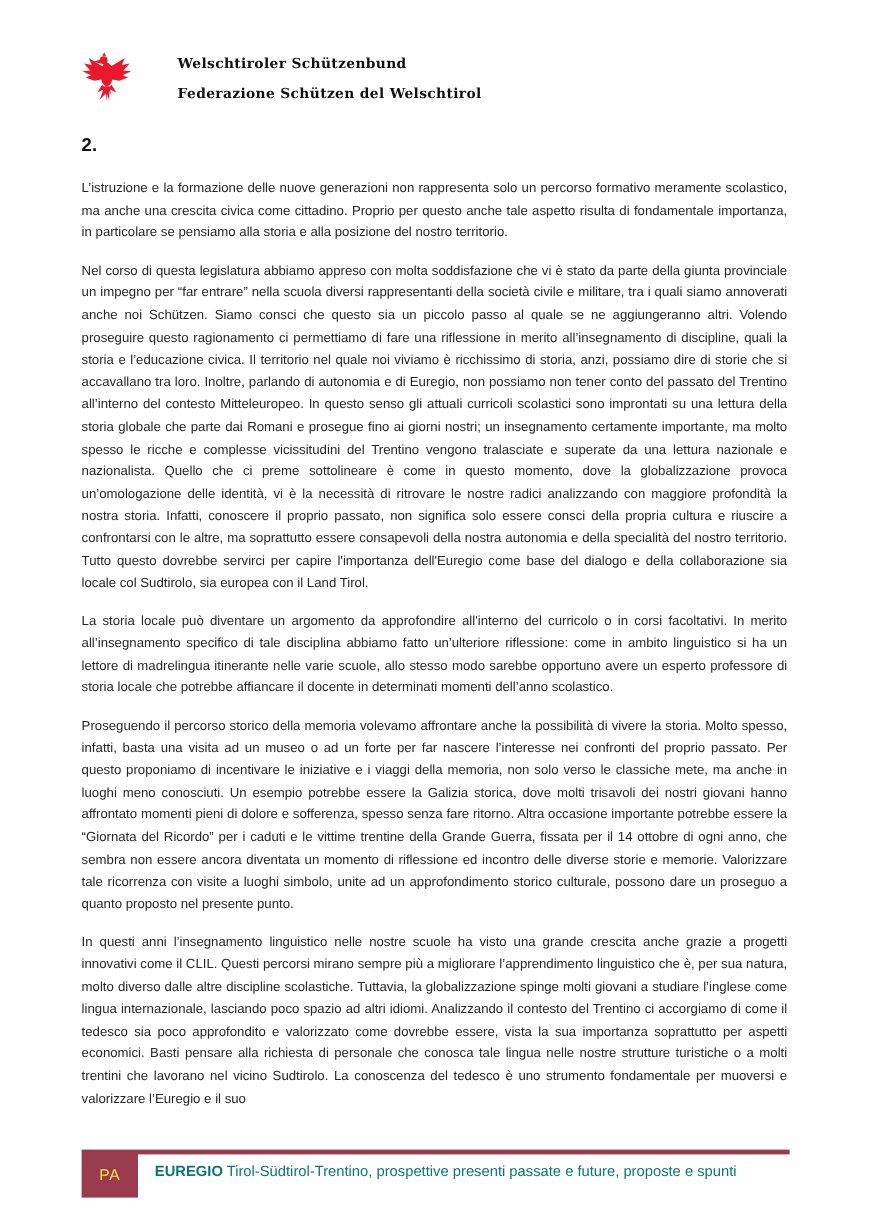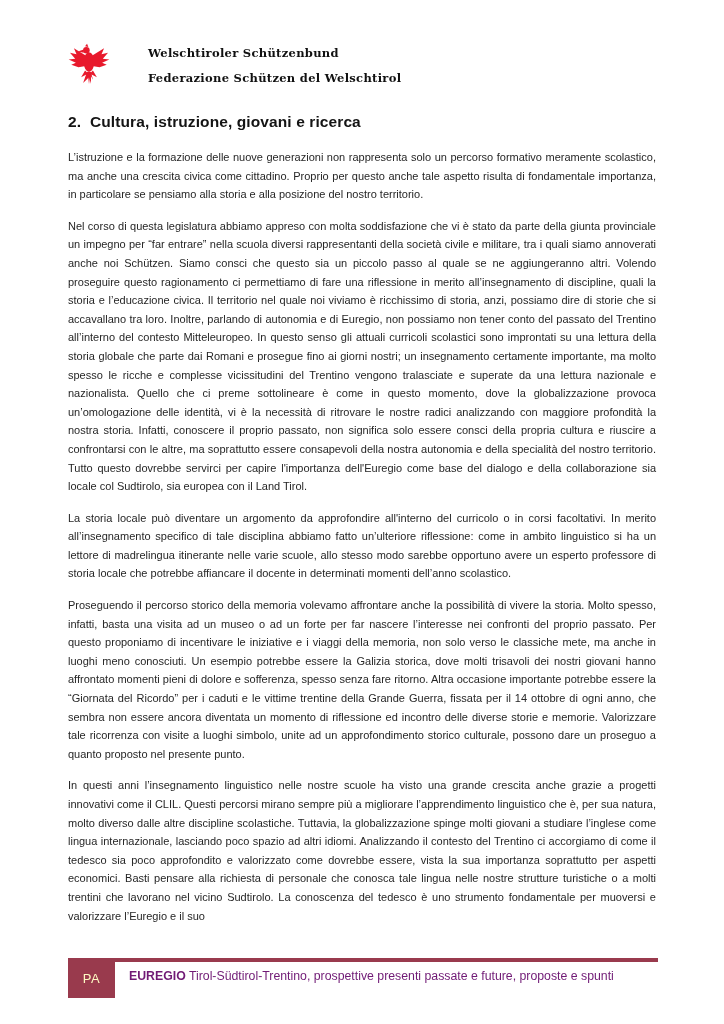--- a/index.html
+++ b/index.html
@@ -56,21 +56,21 @@
   .footer-badge {
     width:47px; height:40px; flex:0 0 auto;
     display:flex; align-items:center; justify-content:center;
     font-size:13px; letter-spacing:0.5px;
   }
   .footer-bar {
     flex:1;
     border-top:4px solid;
     padding:7px 0 0 14px;
     font-size:12.3px;
-    color:#701a75;
+    color:#0f766e;
     white-space:nowrap;
   }
   .footer-bar b { font-weight:bold; }
 </style>
 </head>
 <body>
 
 <div class="page">
 
   <div class="letterhead">
@@ -98,29 +98,28 @@
     </div>
     <div class="org-lines">
       <div class="org-line">Welschtiroler Schützenbund</div>
       <div class="org-line">Federazione Schützen del Welschtirol</div>
     </div>
   </div>
 
   <div class="content">
     <div class="section-title">
       <span class="num">2.</span>
-      <span>Cultura, istruzione, giovani e ricerca</span>
     </div>
     <p class="body-par">L’istruzione e la formazione delle nuove generazioni non rappresenta solo un percorso formativo meramente scolastico, ma anche una crescita civica come cittadino. Proprio per questo anche tale aspetto risulta di fondamentale importanza, in particolare se pensiamo alla storia e alla posizione del nostro territorio.</p>
     <p class="body-par">Nel corso di questa legislatura abbiamo appreso con molta soddisfazione che vi è stato da parte della giunta provinciale un impegno per “far entrare” nella scuola diversi rappresentanti della società civile e militare, tra i quali siamo annoverati anche noi Schützen. Siamo consci che questo sia un piccolo passo al quale se ne aggiungeranno altri. Volendo proseguire questo ragionamento ci permettiamo di fare una riflessione in merito all’insegnamento di discipline, quali la storia e l’educazione civica. Il territorio nel quale noi viviamo è ricchissimo di storia, anzi, possiamo dire di storie che si accavallano tra loro. Inoltre, parlando di autonomia e di Euregio, non possiamo non tener conto del passato del Trentino all’interno del contesto Mitteleuropeo. In questo senso gli attuali curricoli scolastici sono improntati su una lettura della storia globale che parte dai Romani e prosegue fino ai giorni nostri; un insegnamento certamente importante, ma molto spesso le ricche e complesse vicissitudini del Trentino vengono tralasciate e superate da una lettura nazionale e nazionalista. Quello che ci preme sottolineare è come in questo momento, dove la globalizzazione provoca un’omologazione delle identità, vi è la necessità di ritrovare le nostre radici analizzando con maggiore profondità la nostra storia. Infatti, conoscere il proprio passato, non significa solo essere consci della propria cultura e riuscire a confrontarsi con le altre, ma soprattutto essere consapevoli della nostra autonomia e della specialità del nostro territorio. Tutto questo dovrebbe servirci per capire l'importanza dell'Euregio come base del dialogo e della collaborazione sia locale col Sudtirolo, sia europea con il Land Tirol.</p>
     <p class="body-par">La storia locale può diventare un argomento da approfondire all'interno del curricolo o in corsi facoltativi. In merito all’insegnamento specifico di tale disciplina abbiamo fatto un’ulteriore riflessione: come in ambito linguistico si ha un lettore di madrelingua itinerante nelle varie scuole, allo stesso modo sarebbe opportuno avere un esperto professore di storia locale che potrebbe affiancare il docente in determinati momenti dell’anno scolastico.</p>
     <p class="body-par">Proseguendo il percorso storico della memoria volevamo affrontare anche la possibilità di vivere la storia. Molto spesso, infatti, basta una visita ad un museo o ad un forte per far nascere l’interesse nei confronti del proprio passato. Per questo proponiamo di incentivare le iniziative e i viaggi della memoria, non solo verso le classiche mete, ma anche in luoghi meno conosciuti. Un esempio potrebbe essere la Galizia storica, dove molti trisavoli dei nostri giovani hanno affrontato momenti pieni di dolore e sofferenza, spesso senza fare ritorno. Altra occasione importante potrebbe essere la “Giornata del Ricordo” per i caduti e le vittime trentine della Grande Guerra, fissata per il 14 ottobre di ogni anno, che sembra non essere ancora diventata un momento di riflessione ed incontro delle diverse storie e memorie. Valorizzare tale ricorrenza con visite a luoghi simbolo, unite ad un approfondimento storico culturale, possono dare un proseguo a quanto proposto nel presente punto.</p>
     <p class="body-par">In questi anni l’insegnamento linguistico nelle nostre scuole ha visto una grande crescita anche grazie a progetti innovativi come il CLIL. Questi percorsi mirano sempre più a migliorare l’apprendimento linguistico che è, per sua natura, molto diverso dalle altre discipline scolastiche. Tuttavia, la globalizzazione spinge molti giovani a studiare l’inglese come lingua internazionale, lasciando poco spazio ad altri idiomi. Analizzando il contesto del Trentino ci accorgiamo di come il tedesco sia poco approfondito e valorizzato come dovrebbe essere, vista la sua importanza soprattutto per aspetti economici. Basti pensare alla richiesta di personale che conosca tale lingua nelle nostre strutture turistiche o a molti trentini che lavorano nel vicino Sudtirolo. La conoscenza del tedesco è uno strumento fondamentale per muoversi e valorizzare l’Euregio e il suo</p>
   </div>
 
   <div class="footer">
-    <div class="footer-badge" id="footerBadge" style="background: rgb(153, 58, 77); color: #fef9c3;">PA</div>
+    <div class="footer-badge" id="footerBadge" style="background: rgb(153, 58, 77); color: #fde047;">PA</div>
     <div class="footer-bar" id="footerBar" style="border-top-color: rgb(153, 58, 77);">
       <b>EUREGIO</b><span> Tirol-Südtirol-Trentino, prospettive presenti passate e future, proposte e spunti</span>
     </div>
   </div>
 
 </div>
 
 </body></html>

